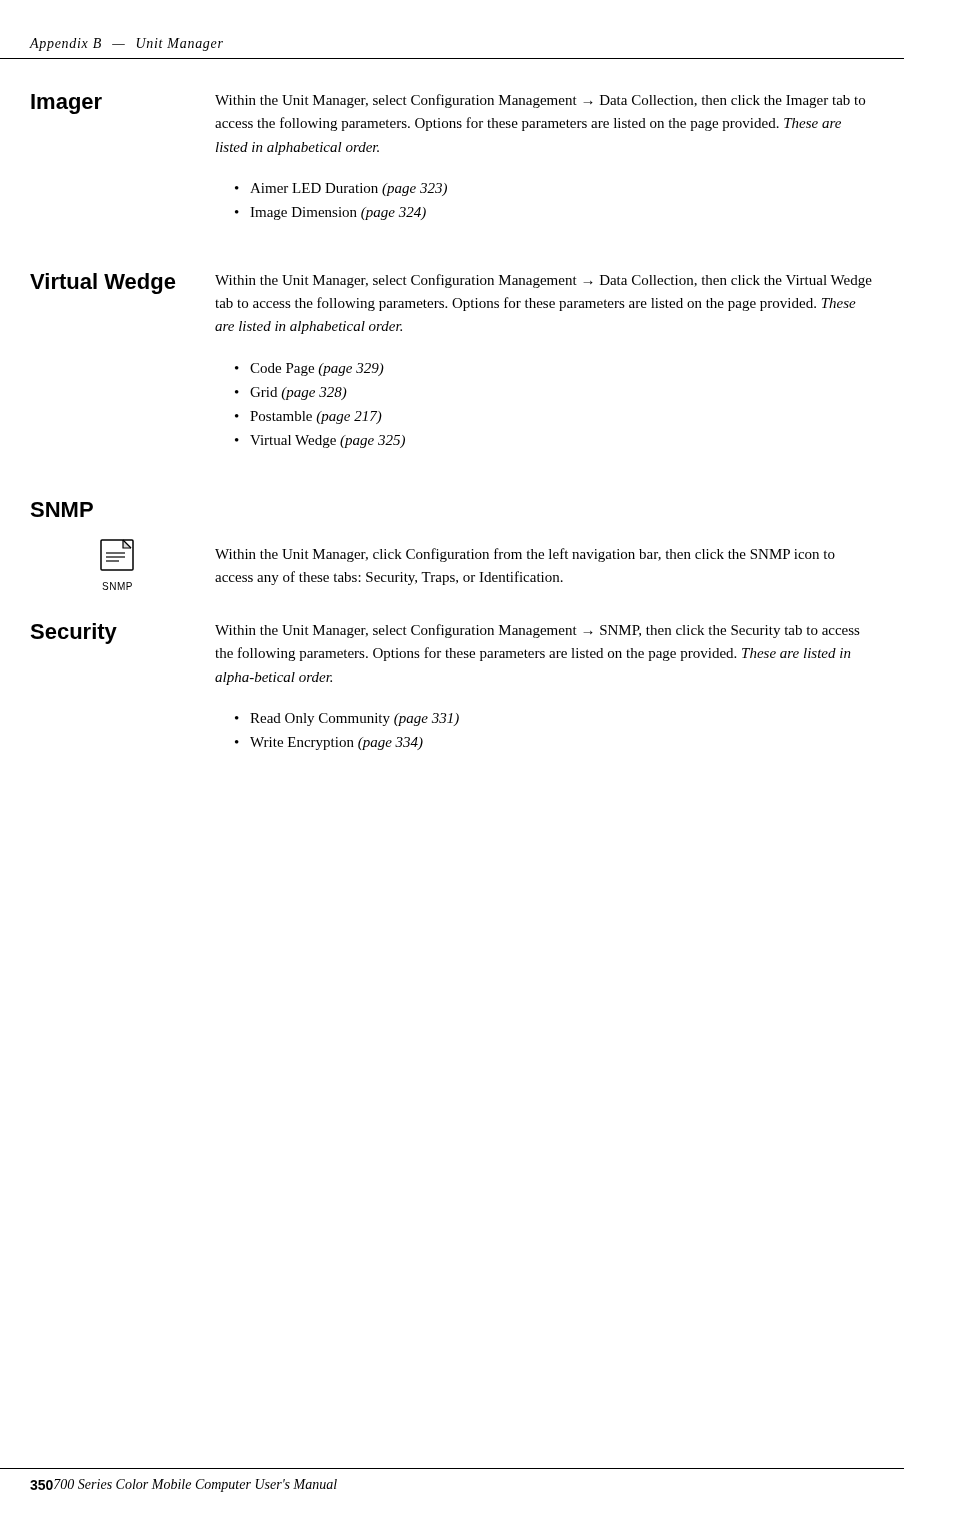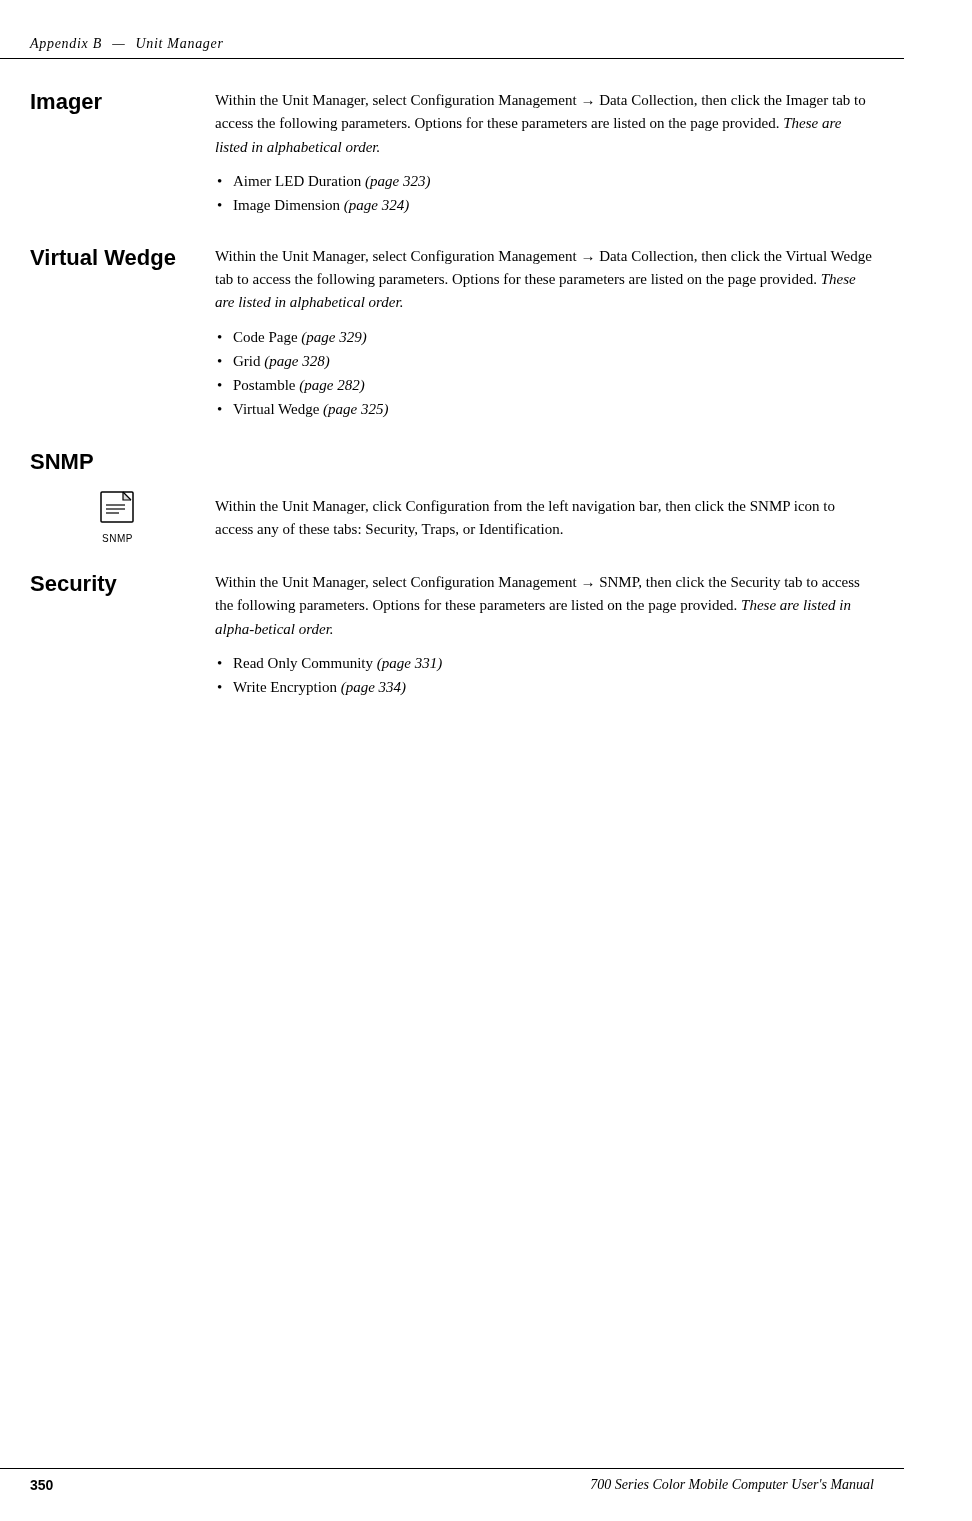--- a/index.html
+++ b/index.html
@@ -76,21 +76,21 @@
 
     .section-body-col p {
       line-height: 1.55;
       margin-bottom: 10px;
       font-size: 15px;
     }
 
     .section-body-col ul {
       list-style: none;
       padding: 0;
-      margin: 0;
+      margin: 17px;
     }
 
     .section-body-col ul li {
       padding-left: 18px;
       position: relative;
       line-height: 1.6;
       font-size: 15px;
     }
 
     .section-body-col ul li::before {
@@ -140,21 +140,21 @@
       letter-spacing: 0.05em;
     }
 
     
     .footer {
       position: absolute;
       bottom: 20px;
       left: 0;
       right: 0;
       display: flex;
-      justify-content: space-between;
+      justify-content: flex-start;
       padding: 8px 30px;
       border-top: 1.5px solid #000;
       margin-top: 16px;
     }
 
     .footer-left {
       font-size: 14px;
       font-weight: bold;
       font-family: Arial, Helvetica, sans-serif;
     }
@@ -204,21 +204,21 @@
       <div class="section-heading-col">
         <h2 class="section-heading">Virtual Wedge</h2>
       </div>
       <div class="section-body-col">
         <p>
           Within the Unit Manager, select <span class="bold">Configuration Management</span> → <span class="bold">Data Collection</span>, then click the <span class="bold">Virtual Wedge</span> tab to access the following parameters. Options for these parameters are listed on the page provided. <em>These are listed in alphabetical order.</em>
         </p>
         <ul>
           <li>Code Page <em>(page 329)</em></li>
           <li>Grid <em>(page 328)</em></li>
-          <li>Postamble <em>(page 282)</em></li>
+          <li>Postamble <em>(page 217)</em></li>
           <li>Virtual Wedge <em>(page 325)</em></li>
         </ul>
       </div>
     </div>
 
     <div class="snmp-section">
       <div class="snmp-heading-col">
         <h2 class="snmp-heading">SNMP</h2>
       </div>
       <div class="snmp-body-col">

